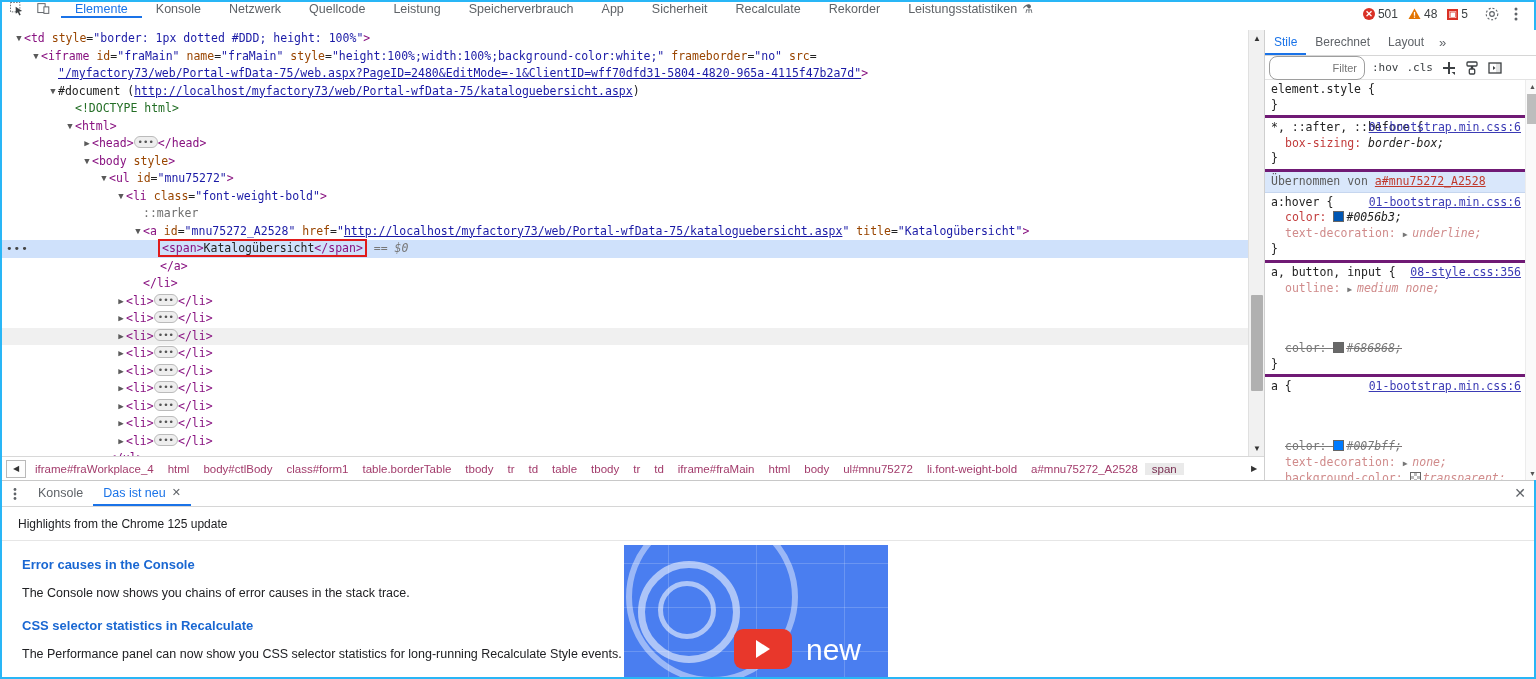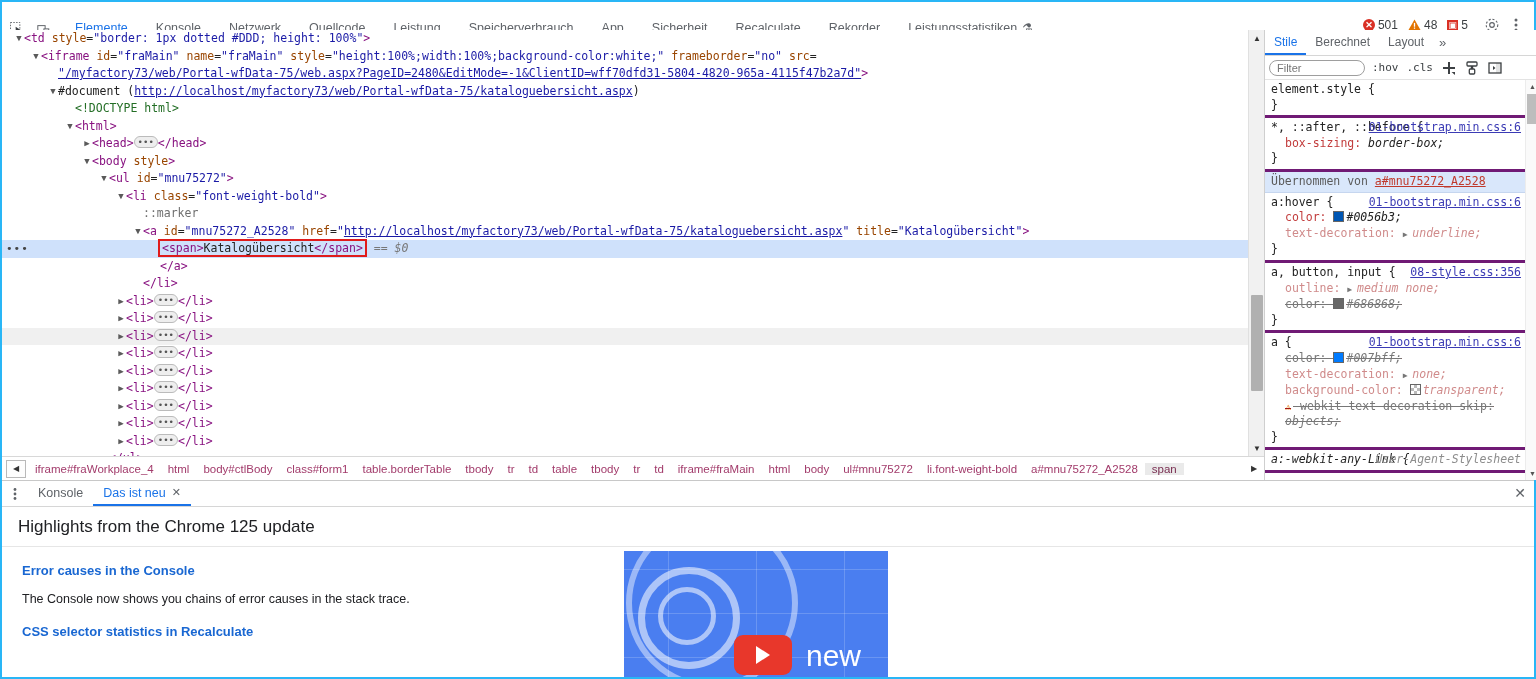--- a/index.html
+++ b/index.html
@@ -15,21 +15,21 @@
     border: 2px solid #29b6f6;
     box-sizing: border-box;
     background: #ffffff;
   }
 
   
   .toolbar {
     position: absolute; left: 0; top: 0; right: 0; height: 36px;
     background: #ffffff;
     border-bottom: 1px solid #cfcfcf;
-    display: flex; align-items: flex-end;
+    display: flex; align-items: flex-start;
     box-sizing: border-box;
   }
   .inspect-btn {
     width: 30px; display: flex; align-items: center; justify-content: center;
     cursor: pointer;
   }
   .device-btn {
     width: 22px; display: flex; align-items: center; justify-content: center;
     cursor: pointer;
   }
@@ -175,24 +175,25 @@
     border-bottom: 2px solid transparent; box-sizing: border-box;
   }
   .st-tab.active { color: #1a73e8; border-bottom-color: #1a73e8; }
   .st-chevrons { display: flex; align-items: center; padding: 0 6px; color: #5f6368; font-size: 13px; cursor: pointer; }
 
   .styles-toolbar {
     height: 24px; display: flex; align-items: center; gap: 6px;
     padding: 0 4px; border-bottom: 1px solid #e3e3e3; box-sizing: border-box;
   }
   .filter-input {
-    width: 96px; height: 16px; border: 1px solid #9e9e9e; border-radius: 8px;
+    width: 96px; height: 24px; border: 1px solid #9e9e9e; border-radius: 8px;
     font-size: 11px; color: #9a9a9a; padding: 0 7px; box-sizing: border-box;
     font-family: "Liberation Sans", sans-serif; background: #fff;
     line-height: 14px;
+    text-align: right;
   }
   .st-tool {
     font-family: "DejaVu Sans Mono", monospace; font-size: 11px;
     color: #3c4043; cursor: pointer; padding: 0 1px;
   }
   .st-icon { width: 17px; height: 17px; display: flex; align-items: center; justify-content: center; cursor: pointer; color: #444; }
 
   .styles-body {
     position: absolute; left: 0; top: 50px; right: 13px; bottom: 0;
     overflow: hidden;
@@ -209,21 +210,21 @@
     font-size: 11.5px;
   }
   .rule .origin.ua { color: #8d8d8d; text-decoration: none; font-style: italic; }
   .sel { color: #222; }
   .sel.ua { color: #222; font-style: italic; }
   .prop { color: #a31515; padding-left: 14px; display: block; }
   .prop .pname { color: #c23c3c; }
   .prop .pval { color: #222; font-style: italic; }
   .prop.inactive { color: #c88; }
   .prop.inactive .pname, .prop.inactive .pval { color: #d08b8b; }
-  .prop.struck { text-decoration: line-through; }
+  .prop.struck { text-decoration: line-through; margin-top: 44px; }
   .prop.struck .pname, .prop.struck .pval { text-decoration: line-through; color: #777; }
   .swatch {
     display: inline-block; width: 9px; height: 9px; border: 1px solid #666;
     vertical-align: -1px; margin-right: 2px;
   }
   .swatch.checker {
     background-image:
       linear-gradient(45deg, #bbb 25%, transparent 25%, transparent 75%, #bbb 75%),
       linear-gradient(45deg, #bbb 25%, transparent 25%, transparent 75%, #bbb 75%);
     background-size: 6px 6px; background-position: 0 0, 3px 3px;
@@ -274,21 +275,21 @@
   .d-close { font-size: 11px; color: #5f6368; cursor: pointer; }
   .drawer-x {
     position: absolute; right: 8px; top: 4px; font-size: 14px;
     color: #5f6368; cursor: pointer;
   }
   .whatsnew {
     position: absolute; left: 0; top: 26px; right: 0; bottom: 0;
     overflow: hidden; background: #fff;
   }
   .wn-head {
-    padding: 10px 16px 9px 16px; font-size: 17px; color: #202124;
+    padding: 10px 16px 9px 16px; font-size: 12px; color: #202124;
     border-bottom: 1px solid #e6e6e6;
   }
   .wn-body { position: relative; padding: 16px 16px 0 16px; }
   .wn-h { color: #1967d2; font-size: 13px; font-weight: bold; margin: 0 0 14px 4px; }
   .wn-p { color: #202124; font-size: 12.5px; margin: 0 0 18px 4px; }
   .wn-thumb {
     position: absolute; left: 622px; top: 4px; width: 264px; height: 136px;
     background: #4a7ef0; overflow: hidden;
   }
   .wn-thumb .grid-h, .wn-thumb .grid-v {
@@ -565,20 +566,21 @@
       <div class="drawer-x">✕</div>
     </div>
 
     <div class="whatsnew">
       <div class="wn-head">Highlights from the Chrome 125 update</div>
       <div class="wn-body">
         <div id="wn-sections">
             <div class="wn-h">Error causes in the Console</div>
             <div class="wn-p">The Console now shows you chains of error causes in the stack trace.</div>
             <div class="wn-h">CSS selector statistics in Recalculate</div>
+            <div class="wn-p">The Performance panel can now show you CSS selector statistics for long-running Recalculate Style events.</div>
           </div>
 
         <div class="wn-thumb">
           <div class="grid-h" style="left:0;top:18px;width:264px;height:1px;"></div>
           <div class="grid-h" style="left:0;top:62px;width:264px;height:1px;"></div>
           <div class="grid-h" style="left:0;top:106px;width:264px;height:1px;"></div>
           <div class="grid-v" style="left:44px;top:0;width:1px;height:136px;"></div>
           <div class="grid-v" style="left:132px;top:0;width:1px;height:136px;"></div>
           <div class="grid-v" style="left:220px;top:0;width:1px;height:136px;"></div>
           <div class="ring" style="left:14px;top:16px;width:88px;height:88px;"></div>

